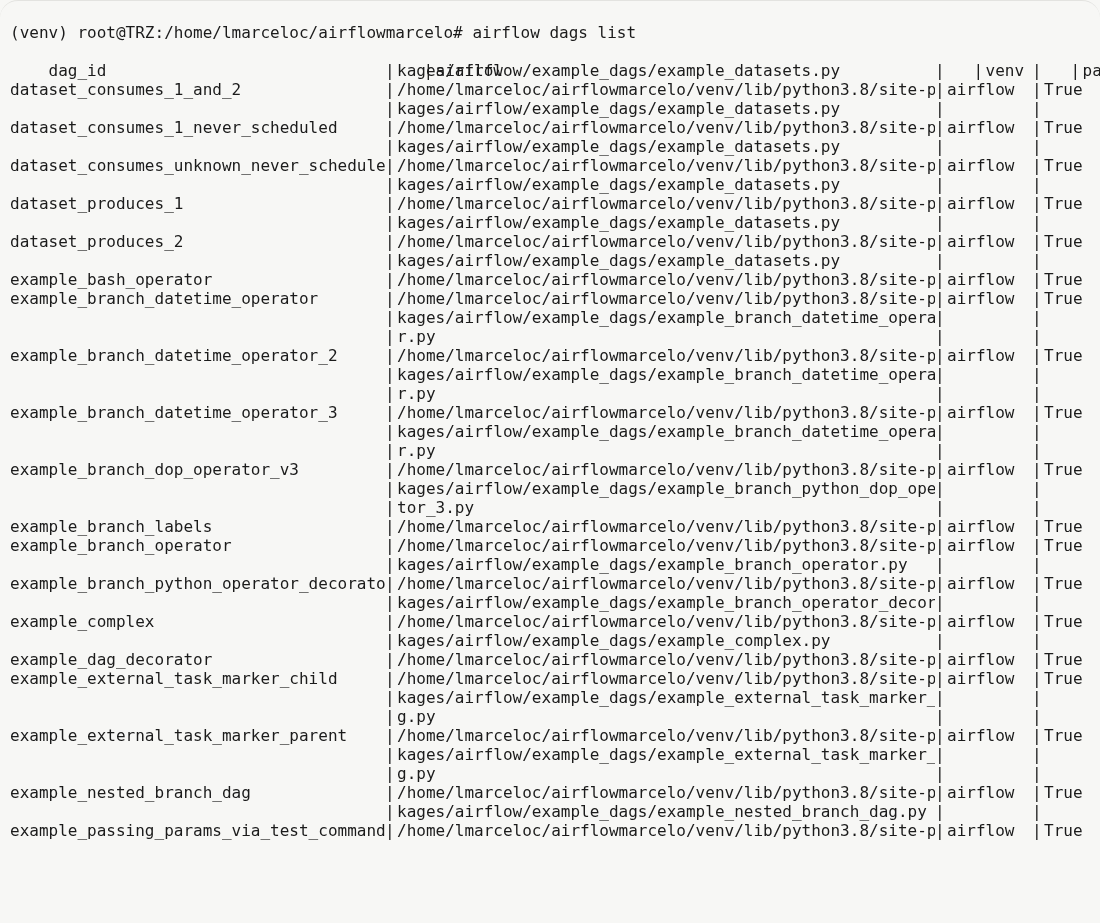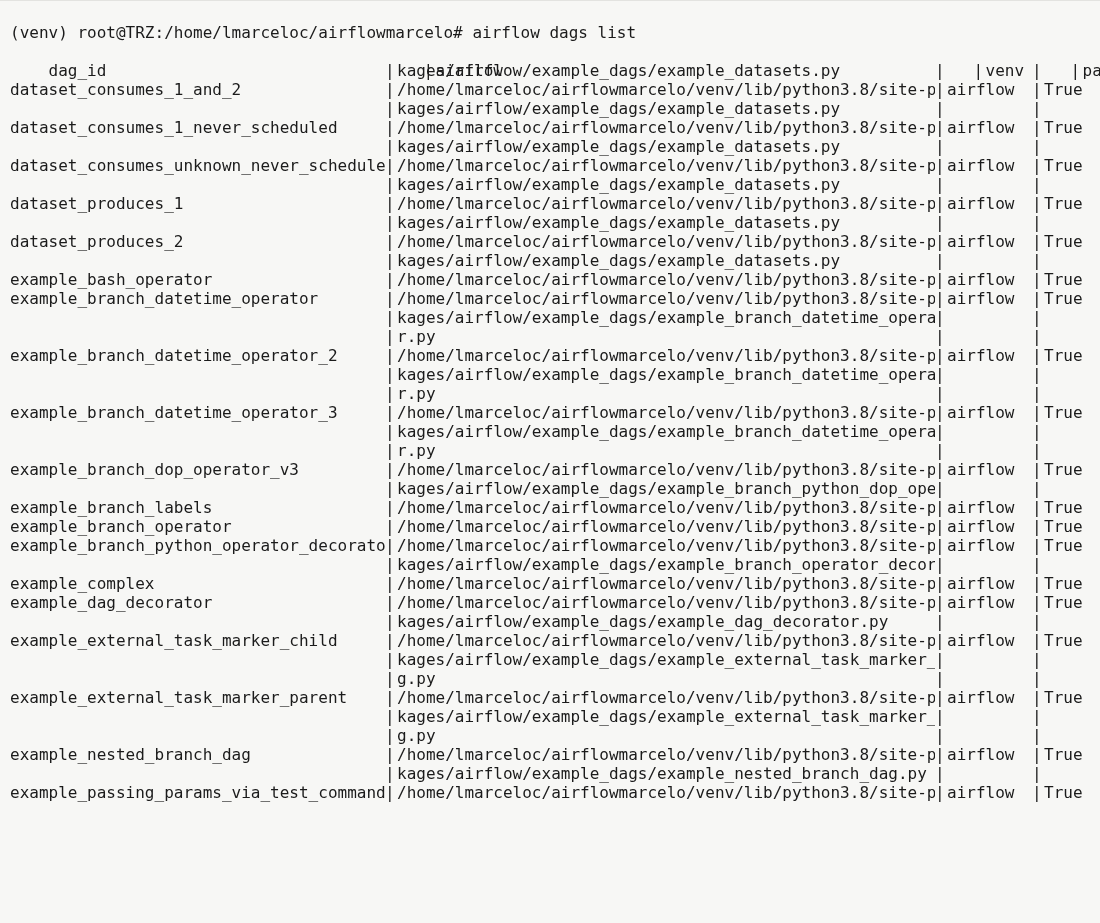--- a/index.html
+++ b/index.html
@@ -16,20 +16,21 @@
   }
   #terminal {
     position: relative;
     width: 1100px;
     height: 923px;
     background: #f7f7f5;
     border-top: 1px solid #e3e3e0;
     box-sizing: border-box;
     overflow: hidden;
     padding: 22px 0 0 10px;
+    border-radius: 18px;
   }
   .term-line {
     height: 19px;
     line-height: 19px;
     font-size: 16px;
     color: #1b1b1b;
     white-space: pre;
     letter-spacing: 0;
   }
   .prompt-line {
@@ -103,27 +104,29 @@
       <div class="term-line"><span class="col-dag"></span><span class="col-sep sep-bar">|</span><span class="col-path">kages/airflow/example_dags/example_branch_datetime_operato</span><span class="col-sep sep-bar">|</span><span class="col-owner"></span><span class="col-sep sep-bar">|</span><span class="col-paused"></span></div>
       <div class="term-line"><span class="col-dag"></span><span class="col-sep sep-bar">|</span><span class="col-path">r.py</span><span class="col-sep sep-bar">|</span><span class="col-owner"></span><span class="col-sep sep-bar">|</span><span class="col-paused"></span></div>
       <div class="term-line"><span class="col-dag">example_branch_datetime_operator_2</span><span class="col-sep sep-bar">|</span><span class="col-path">/home/lmarceloc/airflowmarcelo/venv/lib/python3.8/site-pac</span><span class="col-sep sep-bar">|</span><span class="col-owner">airflow</span><span class="col-sep sep-bar">|</span><span class="col-paused">True</span></div>
       <div class="term-line"><span class="col-dag"></span><span class="col-sep sep-bar">|</span><span class="col-path">kages/airflow/example_dags/example_branch_datetime_operato</span><span class="col-sep sep-bar">|</span><span class="col-owner"></span><span class="col-sep sep-bar">|</span><span class="col-paused"></span></div>
       <div class="term-line"><span class="col-dag"></span><span class="col-sep sep-bar">|</span><span class="col-path">r.py</span><span class="col-sep sep-bar">|</span><span class="col-owner"></span><span class="col-sep sep-bar">|</span><span class="col-paused"></span></div>
       <div class="term-line"><span class="col-dag">example_branch_datetime_operator_3</span><span class="col-sep sep-bar">|</span><span class="col-path">/home/lmarceloc/airflowmarcelo/venv/lib/python3.8/site-pac</span><span class="col-sep sep-bar">|</span><span class="col-owner">airflow</span><span class="col-sep sep-bar">|</span><span class="col-paused">True</span></div>
       <div class="term-line"><span class="col-dag"></span><span class="col-sep sep-bar">|</span><span class="col-path">kages/airflow/example_dags/example_branch_datetime_operato</span><span class="col-sep sep-bar">|</span><span class="col-owner"></span><span class="col-sep sep-bar">|</span><span class="col-paused"></span></div>
       <div class="term-line"><span class="col-dag"></span><span class="col-sep sep-bar">|</span><span class="col-path">r.py</span><span class="col-sep sep-bar">|</span><span class="col-owner"></span><span class="col-sep sep-bar">|</span><span class="col-paused"></span></div>
       <div class="term-line"><span class="col-dag">example_branch_dop_operator_v3</span><span class="col-sep sep-bar">|</span><span class="col-path">/home/lmarceloc/airflowmarcelo/venv/lib/python3.8/site-pac</span><span class="col-sep sep-bar">|</span><span class="col-owner">airflow</span><span class="col-sep sep-bar">|</span><span class="col-paused">True</span></div>
       <div class="term-line"><span class="col-dag"></span><span class="col-sep sep-bar">|</span><span class="col-path">kages/airflow/example_dags/example_branch_python_dop_opera</span><span class="col-sep sep-bar">|</span><span class="col-owner"></span><span class="col-sep sep-bar">|</span><span class="col-paused"></span></div>
+      <div class="term-line"><span class="col-dag"></span><span class="col-sep sep-bar">|</span><span class="col-path">tor_3.py</span><span class="col-sep sep-bar">|</span><span class="col-owner"></span><span class="col-sep sep-bar">|</span><span class="col-paused"></span></div>
       <div class="term-line"><span class="col-dag">example_branch_labels</span><span class="col-sep sep-bar">|</span><span class="col-path">/home/lmarceloc/airflowmarcelo/venv/lib/python3.8/site-pac</span><span class="col-sep sep-bar">|</span><span class="col-owner">airflow</span><span class="col-sep sep-bar">|</span><span class="col-paused">True</span></div>
       <div class="term-line"><span class="col-dag">example_branch_operator</span><span class="col-sep sep-bar">|</span><span class="col-path">/home/lmarceloc/airflowmarcelo/venv/lib/python3.8/site-pac</span><span class="col-sep sep-bar">|</span><span class="col-owner">airflow</span><span class="col-sep sep-bar">|</span><span class="col-paused">True</span></div>
+      <div class="term-line"><span class="col-dag"></span><span class="col-sep sep-bar">|</span><span class="col-path">kages/airflow/example_dags/example_branch_operator.py</span><span class="col-sep sep-bar">|</span><span class="col-owner"></span><span class="col-sep sep-bar">|</span><span class="col-paused"></span></div>
       <div class="term-line"><span class="col-dag">example_branch_python_operator_decorator</span><span class="col-sep sep-bar">|</span><span class="col-path">/home/lmarceloc/airflowmarcelo/venv/lib/python3.8/site-pac</span><span class="col-sep sep-bar">|</span><span class="col-owner">airflow</span><span class="col-sep sep-bar">|</span><span class="col-paused">True</span></div>
       <div class="term-line"><span class="col-dag"></span><span class="col-sep sep-bar">|</span><span class="col-path">kages/airflow/example_dags/example_branch_operator_decorat</span><span class="col-sep sep-bar">|</span><span class="col-owner"></span><span class="col-sep sep-bar">|</span><span class="col-paused"></span></div>
       <div class="term-line"><span class="col-dag">example_complex</span><span class="col-sep sep-bar">|</span><span class="col-path">/home/lmarceloc/airflowmarcelo/venv/lib/python3.8/site-pac</span><span class="col-sep sep-bar">|</span><span class="col-owner">airflow</span><span class="col-sep sep-bar">|</span><span class="col-paused">True</span></div>
+      <div class="term-line"><span class="col-dag"></span><span class="col-sep sep-bar">|</span><span class="col-path">kages/airflow/example_dags/example_complex.py</span><span class="col-sep sep-bar">|</span><span class="col-owner"></span><span class="col-sep sep-bar">|</span><span class="col-paused"></span></div>
       <div class="term-line"><span class="col-dag">example_dag_decorator</span><span class="col-sep sep-bar">|</span><span class="col-path">/home/lmarceloc/airflowmarcelo/venv/lib/python3.8/site-pac</span><span class="col-sep sep-bar">|</span><span class="col-owner">airflow</span><span class="col-sep sep-bar">|</span><span class="col-paused">True</span></div>
-      <div class="term-line"><span class="col-dag"></span><span class="col-sep sep-bar">|</span><span class="col-path">kages/airflow/example_dags/example_dag_decorator.py</span><span class="col-sep sep-bar">|</span><span class="col-owner"></span><span class="col-sep sep-bar">|</span><span class="col-paused"></span></div>
       <div class="term-line"><span class="col-dag">example_external_task_marker_child</span><span class="col-sep sep-bar">|</span><span class="col-path">/home/lmarceloc/airflowmarcelo/venv/lib/python3.8/site-pac</span><span class="col-sep sep-bar">|</span><span class="col-owner">airflow</span><span class="col-sep sep-bar">|</span><span class="col-paused">True</span></div>
       <div class="term-line"><span class="col-dag"></span><span class="col-sep sep-bar">|</span><span class="col-path">kages/airflow/example_dags/example_external_task_marker_da</span><span class="col-sep sep-bar">|</span><span class="col-owner"></span><span class="col-sep sep-bar">|</span><span class="col-paused"></span></div>
       <div class="term-line"><span class="col-dag"></span><span class="col-sep sep-bar">|</span><span class="col-path">g.py</span><span class="col-sep sep-bar">|</span><span class="col-owner"></span><span class="col-sep sep-bar">|</span><span class="col-paused"></span></div>
       <div class="term-line"><span class="col-dag">example_external_task_marker_parent</span><span class="col-sep sep-bar">|</span><span class="col-path">/home/lmarceloc/airflowmarcelo/venv/lib/python3.8/site-pac</span><span class="col-sep sep-bar">|</span><span class="col-owner">airflow</span><span class="col-sep sep-bar">|</span><span class="col-paused">True</span></div>
       <div class="term-line"><span class="col-dag"></span><span class="col-sep sep-bar">|</span><span class="col-path">kages/airflow/example_dags/example_external_task_marker_da</span><span class="col-sep sep-bar">|</span><span class="col-owner"></span><span class="col-sep sep-bar">|</span><span class="col-paused"></span></div>
       <div class="term-line"><span class="col-dag"></span><span class="col-sep sep-bar">|</span><span class="col-path">g.py</span><span class="col-sep sep-bar">|</span><span class="col-owner"></span><span class="col-sep sep-bar">|</span><span class="col-paused"></span></div>
       <div class="term-line"><span class="col-dag">example_nested_branch_dag</span><span class="col-sep sep-bar">|</span><span class="col-path">/home/lmarceloc/airflowmarcelo/venv/lib/python3.8/site-pac</span><span class="col-sep sep-bar">|</span><span class="col-owner">airflow</span><span class="col-sep sep-bar">|</span><span class="col-paused">True</span></div>
       <div class="term-line"><span class="col-dag"></span><span class="col-sep sep-bar">|</span><span class="col-path">kages/airflow/example_dags/example_nested_branch_dag.py</span><span class="col-sep sep-bar">|</span><span class="col-owner"></span><span class="col-sep sep-bar">|</span><span class="col-paused"></span></div>
       <div class="term-line"><span class="col-dag">example_passing_params_via_test_command</span><span class="col-sep sep-bar">|</span><span class="col-path">/home/lmarceloc/airflowmarcelo/venv/lib/python3.8/site-pac</span><span class="col-sep sep-bar">|</span><span class="col-owner">airflow</span><span class="col-sep sep-bar">|</span><span class="col-paused">True</span></div>
     </div>

